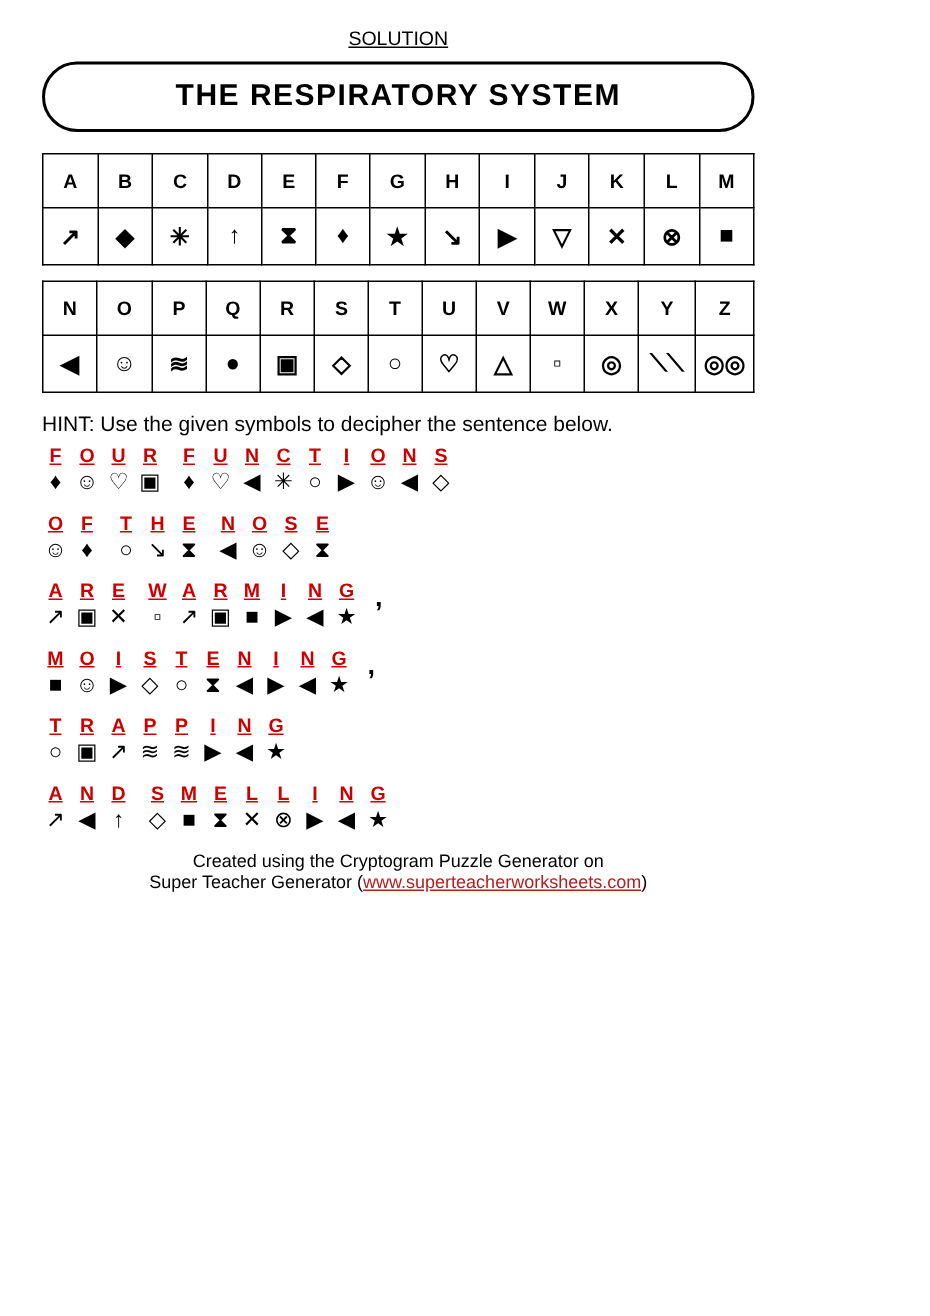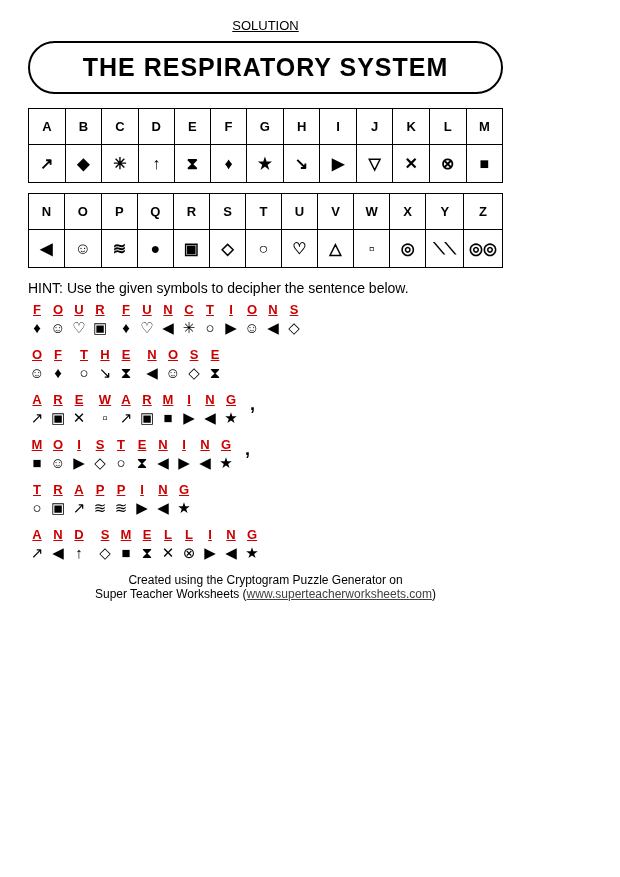--- a/index.html
+++ b/index.html
@@ -25,21 +25,21 @@
     }
     .title-box {
       border: 2.5px solid #000;
       border-radius: 28px;
       text-align: center;
       padding: 10px 20px;
       margin: 0 auto 14px auto;
       max-width: 540px;
     }
     .title-box h1 {
-      font-size: 25px;
+      font-size: 20px;
       font-weight: 900;
       letter-spacing: 1px;
     }
     .cipher-table {
       border-collapse: collapse;
       width: 100%;
       margin-bottom: 10px;
     }
     .cipher-table td {
       border: 1.5px solid #000;
@@ -100,21 +100,21 @@
       margin-top: 2px;
       margin-left: 2px;
     }
     .footer {
       text-align: center;
       font-size: 12px;
       margin-top: 6px;
       color: #000;
     }
     .footer a {
-      color: #404040;
+      color: #b91c1c;
     }
   </style>
 </head>
 <body>
 
 <div class="page">
 
   <div class="solution-label">SOLUTION</div>
 
   <div class="title-box">
@@ -479,17 +479,17 @@
             <span class="cipher-symbol">★</span>
           </div>
       </div>
     </div>
 
   </div>
 
   <div class="footer">
     <div>Created using the Cryptogram Puzzle Generator on</div>
     <div>
-      <span>Super Teacher Worksheets (</span><a href="#">www.superteacherworksheets.com</a><span>)</span>
+      <span>Super Teacher Generator (</span><a href="#">www.superteacherworksheets.com</a><span>)</span>
     </div>
   </div>
 
 </div>
 
 </body></html>

